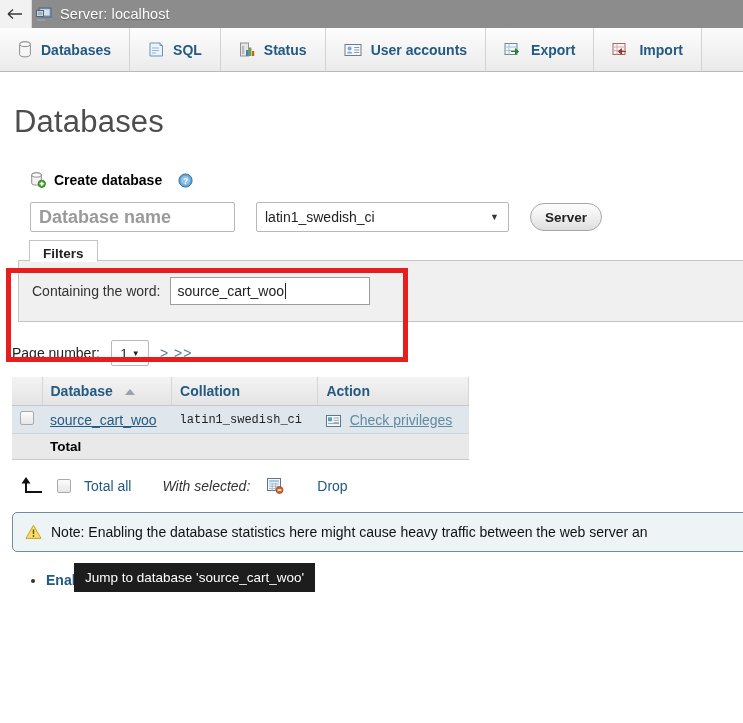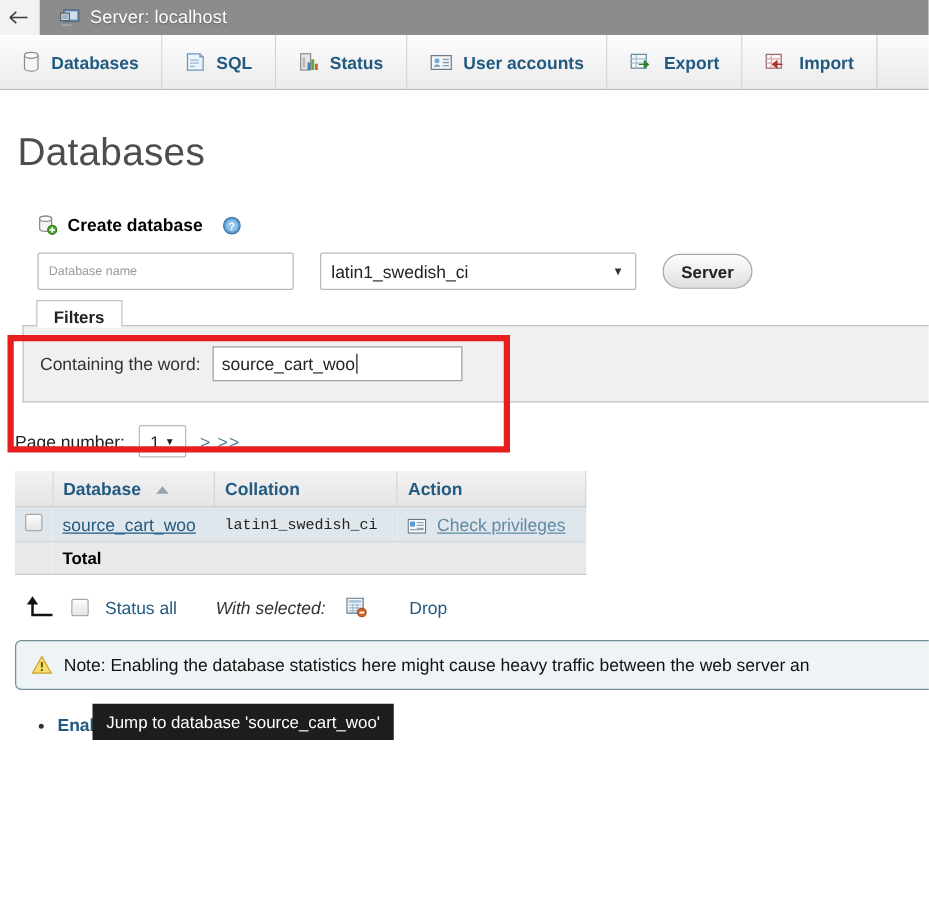--- a/index.html
+++ b/index.html
@@ -28,21 +28,21 @@
     justify-content: center;
     color: #333;
     font-size: 15px;
     line-height: 1;
     border-right: 1px solid #d8d8d8;
   }
   .title-wrap {
     display: flex;
     align-items: center;
     gap: 7px;
-    padding-left: 16px;
+    padding-left: 4px;
   }
   .title-text {
     color: #ffffff;
     font-size: 14.5px;
     letter-spacing: .1px;
     text-shadow: 0 1px 1px rgba(0,0,0,.35);
   }
 
   
   .navtabs {
@@ -96,22 +96,23 @@
     gap: 21px;
     margin: 14px 0 0 30px;
   }
   .txtin {
     height: 30px;
     border: 1px solid #b8b8b8;
     border-radius: 2px;
     background: #fff;
     padding: 0 8px;
     font-family: "Liberation Sans", sans-serif;
-    font-size: 10px;
+    font-size: 18px;
     color: #333;
+    font-weight: bold;
   }
   .txtin::placeholder { color: #9a9a9a; }
   .dbname-in { width: 205px; }
   .collation-sel {
     width: 253px; height: 30px;
     border: 1px solid #b8b8b8;
     border-radius: 2px;
     background: #fff;
     display: flex;
     align-items: center;
@@ -535,21 +536,21 @@
   <div class="tooltip">Jump to database 'source_cart_woo'</div>
 
   <div class="tablefoot">
     <span class="ico">
       <svg width="26" height="20" viewBox="0 0 26 20">
         <path d="M24 16 H8 V5" stroke="#111" stroke-width="2" fill="none"></path>
         <path d="M8 1 L3.5 7.5 H12.5 Z" fill="#111"></path>
       </svg>
     </span>
     <span class="cbox"></span>
-    <span class="ckall">Status all</span>
+    <span class="ckall">Total all</span>
     <span class="withsel">With selected:</span>
     <span class="ico" style="margin-left:4px">
       <svg width="17" height="16" viewBox="0 0 17 16">
         <rect x="0.5" y="0.5" width="13" height="12" fill="#f4f8fb" stroke="#5f7688"></rect>
         <rect x="2" y="2" width="10" height="2.3" fill="#a8c8e4"></rect>
         <path d="M2 6 h10 M2 8.3 h10 M2 10.6 h10 M5.2 5 v7.5 M8.6 5 v7.5" stroke="#9fb5c7" stroke-width="0.9"></path>
         <circle cx="12.5" cy="12" r="3.4" fill="#d4652a" stroke="#a94b18"></circle>
         <rect x="10.6" y="11.3" width="3.8" height="1.5" fill="#fff"></rect>
       </svg>
     </span>

